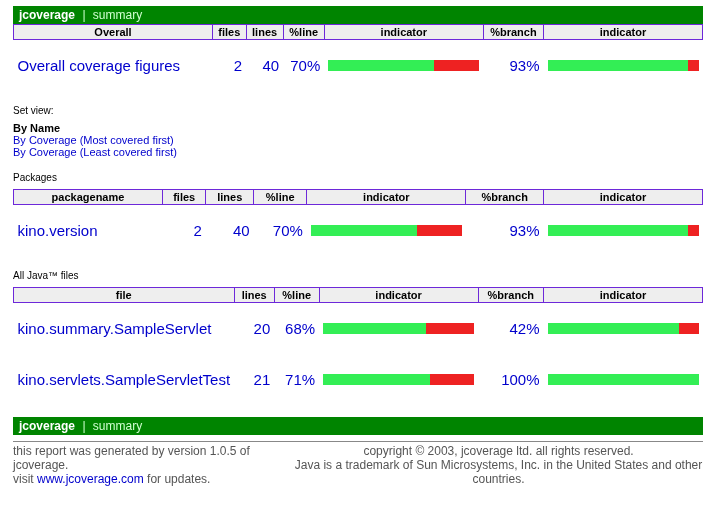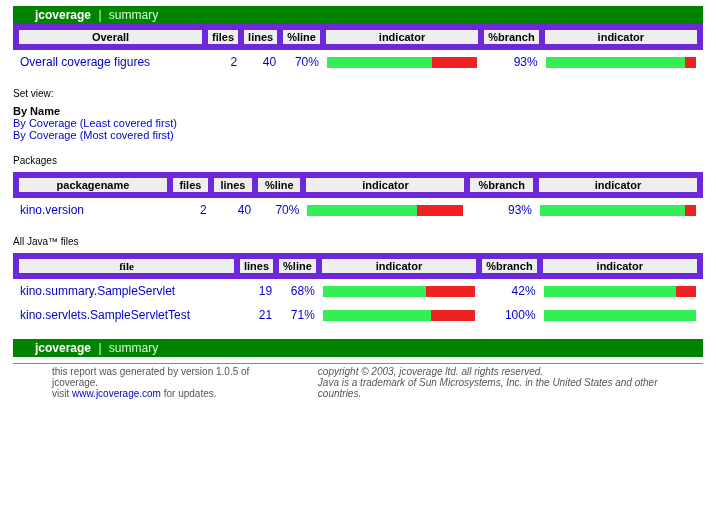--- a/index.html
+++ b/index.html
@@ -10,21 +10,21 @@
     background: #fff;
     color: #000;
   }
   .container {
     width: 690px;
     margin: 6px auto 0 auto;
   }
   .headerbar {
     background: #008400;
     color: #fff;
-    padding: 2px 22px;
+    padding: 2px 6px;
     font-size: 12px;
   }
   .headerbar .sep {
     color: #ccffcc;
     margin: 0 4px;
   }
   .headerbar .sum {
     color: #d0ffd0;
   }
   h1.title {
@@ -41,29 +41,29 @@
   a.link {
     color: #0000cc;
     text-decoration: none;
   }
   table.report {
     border-collapse: collapse;
     width: 100%;
   }
   table.report th {
     background: #eeeeee;
-    border: 6px solid #6d28d9;
+    border: 1px solid #6d28d9;
     font-weight: bold;
     font-size: 11px;
     padding: 1px 4px;
     text-align: center;
   }
   table.report td {
-    font-size: 12px;
-    padding: 5px 4px;
+    font-size: 15px;
+    padding: 17px 4px;
     vertical-align: middle;
   }
   .num {
     text-align: right;
     color: #0000cc;
   }
   .bar {
     height: 11px;
     background: #ee2222;
     position: relative;
@@ -76,34 +76,32 @@
     position: absolute;
     left: 0;
     top: 0;
   }
   hr.footline {
     border: none;
     border-top: 1px solid #888;
     margin: 6px 0 2px 0;
   }
   .footer {
-    font-size: 10px;
+    font-size: 12px;
     color: #555;
     display: flex;
     justify-content: space-between;
     gap: 20px;
-    margin-left: 39px;
   }
   .footer .right {
-    text-align: left;
-    font-style: italic;
+    text-align: center;
   }
   .indcell { width: 150px; }
   .overall-col { width: 190px; }
-  .file-col { width: 210px; font-family: Liberation Serif, serif; }
+  .file-col { width: 210px; }
 </style>
 </head>
 <body>
 
 <div class="container">
 
   <div class="headerbar">
     <span class="bold">jcoverage</span>
     <span class="sep">|</span>
     <span class="sum">summary</span>
@@ -139,22 +137,22 @@
               <div class="fill" style="width:93%"></div>
             </div>
           </td>
       </tr>
     </tbody>
   </table>
 
   <h2 class="sect">Set view:</h2>
   <div>
     <div class="bold">By Name</div>
+    <div><a href="#" class="link">By Coverage (Most covered first)</a></div>
     <div><a href="#" class="link">By Coverage (Least covered first)</a></div>
-    <div><a href="#" class="link">By Coverage (Most covered first)</a></div>
   </div>
 
   <h2 class="sect">Packages</h2>
   <table class="report">
     <thead>
       <tr>
         <th style="width:140px">packagename</th>
         <th>files</th>
         <th>lines</th>
         <th>%line</th>
@@ -192,21 +190,21 @@
         <th>lines</th>
         <th>%line</th>
         <th class="indcell">indicator</th>
         <th>%branch</th>
         <th class="indcell">indicator</th>
       </tr>
     </thead>
     <tbody id="files-body">
         <tr>
           <td><a href="#" class="link">kino.summary.SampleServlet</a></td>
-          <td class="num">19</td>
+          <td class="num">20</td>
           <td class="num">68%</td>
           <td>
             <div class="bar">
               <div class="fill" style="width:68%"></div>
             </div>
           </td>
           <td class="num">42%</td>
           <td>
             <div class="bar">
               <div class="fill" style="width:87%"></div>

